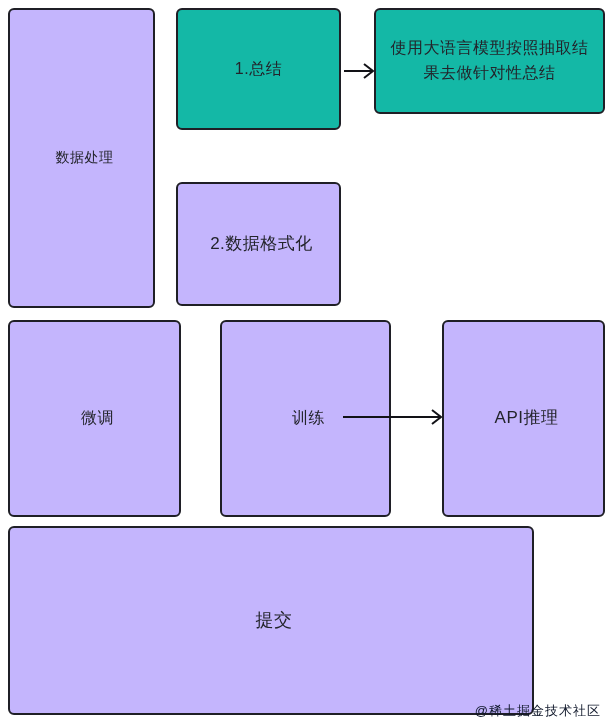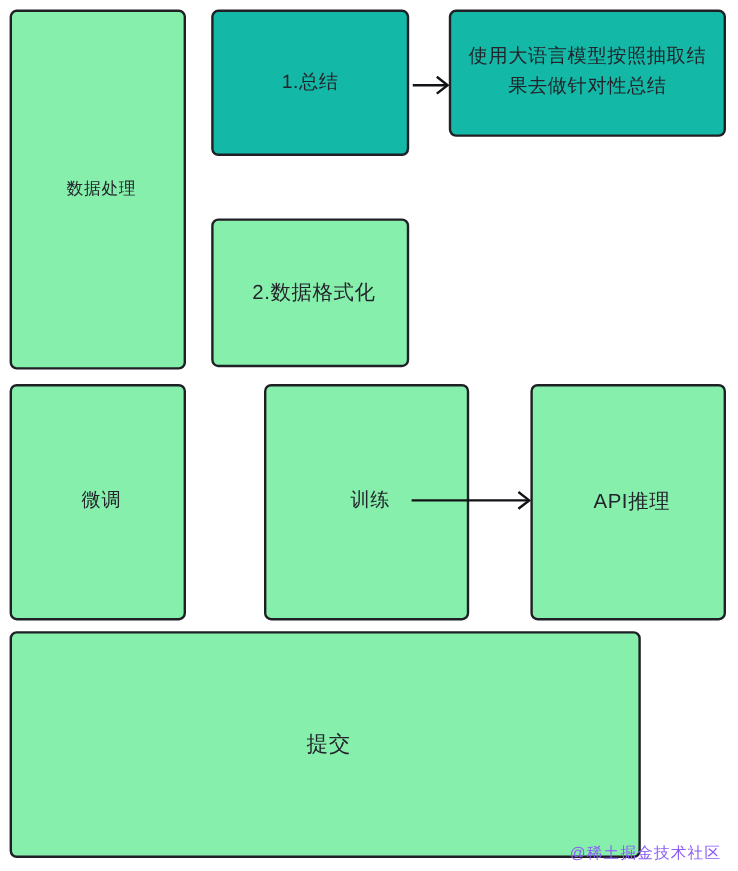--- a/index.html
+++ b/index.html
@@ -32,34 +32,34 @@
     display: flex;
     align-items: center;
     justify-content: center;
     text-align: center;
     color: #23242b;
     line-height: 1.55;
     padding: 4px 10px;
     letter-spacing: 0.5px;
     -webkit-font-smoothing: antialiased;
   }
-  .node.fill-blue { background: #86efac; padding-left: 16px; }
+  .node.fill-blue { background: #c4b5fd; padding-left: 16px; }
   .node.fill-pink { background: #14b8a6; }
 
   .node-label {
     display: block;
     white-space: pre-line;
   }
 
   
   #node-data-processing { left: 8px;   top: 8px;   width: 147px; height: 300px; font-size: 14px; }
   #node-summary         { left: 176px; top: 8px;   width: 165px; height: 122px; font-size: 16px; }
   #node-llm-summary     { left: 374px; top: 8px;   width: 231px; height: 106px; font-size: 16px; }
   #node-data-format     { left: 176px; top: 182px; width: 165px; height: 124px; font-size: 17px; align-items: center; }
-  #node-finetune        { left: 8px;   top: 320px; width: 147px; height: 197px; font-size: 16px; }
+  #node-finetune        { left: 8px;   top: 320px; width: 173px; height: 197px; font-size: 16px; }
   #node-train           { left: 176px; top: 320px; width: 171px; height: 197px; font-size: 16px; margin-left: 44px; }
   #node-api-inference   { left: 442px; top: 320px; width: 163px; height: 197px; font-size: 17px; }
   #node-submit          { left: 8px;   top: 526px; width: 526px; height: 189px; font-size: 18px; }
 
   
   .edge {
     position: absolute;
     overflow: visible;
   }
   #edge-summary-to-llm  { left: 341px; top: 56px;  width: 35px;  height: 30px; }
@@ -67,21 +67,21 @@
   .edge svg { display: block; overflow: visible; }
   .edge-line { stroke: #121217; stroke-width: 2; fill: none; }
   .edge-head { fill: none; stroke: #121217; stroke-width: 2; stroke-linecap: butt; stroke-linejoin: miter; }
 
   
   #watermark {
     position: absolute;
     right: 14px;
     bottom: 6px;
     font-size: 13px;
-    color: #8b5cf6;
+    color: #0f172a;
     letter-spacing: 1px;
     user-select: none;
     white-space: nowrap;
   }
 </style>
 </head>
 <body>
 
 <div id="diagram-canvas">
 

